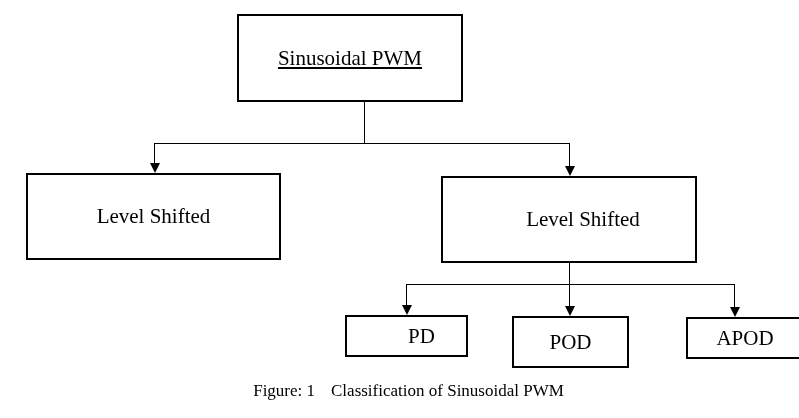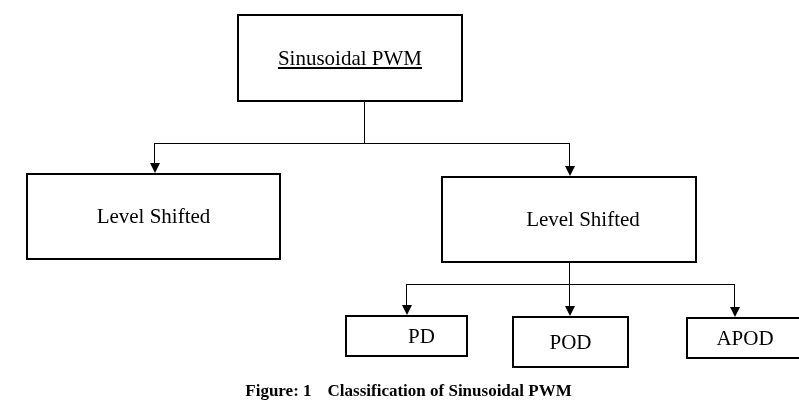--- a/index.html
+++ b/index.html
@@ -65,21 +65,20 @@
 
   .caption {
     position: absolute;
     left: 0;
     top: 381px;
     width: 799px;
     text-align: center;
     font-size: 17px;
     color: #000000;
     padding-left: 18px;
-    font-weight: bold;
   }
   .caption .fig-title { margin-left: 16px; }
 </style>
 </head>
 <body>
 
 <div class="canvas">
 
   <div class="node node-root">
     <span class="label">Sinusoidal PWM</span>

